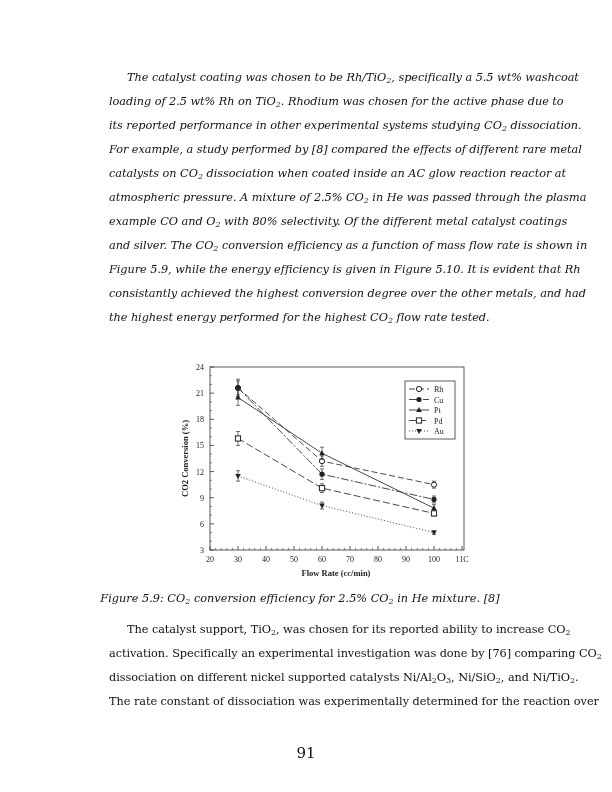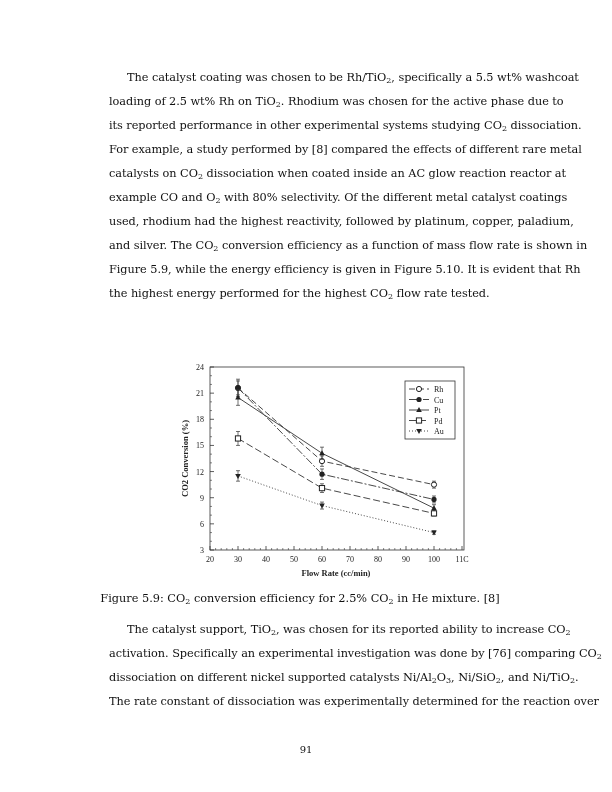--- a/index.html
+++ b/index.html
@@ -5,38 +5,39 @@
   html, body { margin:0; padding:0; background:#ffffff; }
   body { width:612px; height:792px; position:relative; overflow:hidden;
          font-family:"DejaVu Serif", "Liberation Serif", serif; color:#111; }
   .para { position:absolute; left:109px; width:435px; font-size:11.3px; line-height:24px;
           text-align:justify; letter-spacing:-0.05px; }
   .para .line { display:block; height:24px; white-space:nowrap; text-align:justify;
                 text-align-last:justify; }
   .para .line.last { text-align-last:left; }
   .para .line.indent { padding-left:18px; }
   sub { font-size:8px; vertical-align:-2px; line-height:0; }
-  .caption { position:absolute; left:0; width:600px; top:592px; text-align:center; font-size:11.3px; }
-  .pagenum { position:absolute; left:0; width:612px; top:744px; text-align:center; font-size:10px; }
+  .caption { position:absolute; left:0; width:600px; top:592px; text-align:center; font-size:11.3px;font-style:italic; }
+  .pagenum { position:absolute; left:0; width:612px; top:744px; text-align:center; font-size:15px; }
   #chart { position:absolute; left:160px; top:355px; }
   #chart text { font-family:"Liberation Serif", serif; }
 </style>
 </head>
 <body>
 
-<div class="para" style="top:66px;" id="p1">
+<div class="para" style="top:66px;font-style:italic;" id="p1">
     <span class="line indent"><span>The catalyst coating was chosen to be Rh/TiO</span><sub>2</sub><span>, specifically a 5.5 wt% washcoat</span></span>
     <span class="line"><span>loading of 2.5 wt% Rh on TiO</span><sub>2</sub><span>. Rhodium was chosen for the active phase due to</span></span>
     <span class="line"><span>its reported performance in other experimental systems studying CO</span><sub>2</sub><span> dissociation.</span></span>
     <span class="line"><span>For example, a study performed by [8] compared the effects of different rare metal</span></span>
     <span class="line"><span>catalysts on CO</span><sub>2</sub><span> dissociation when coated inside an AC glow reaction reactor at</span></span>
+    <span class="line"><span>atmospheric pressure. A mixture of 2.5% CO</span><sub>2</sub><span> in He was passed through the plasma</span></span>
     <span class="line"><span>example CO and O</span><sub>2</sub><span> with 80% selectivity. Of the different metal catalyst coatings</span></span>
-    <span class="line"><span>used, rhodium had the highest reactivity, followed by platinum, copper, paladium,</span></span>
     <span class="line"><span>and silver. The CO</span><sub>2</sub><span> conversion efficiency as a function of mass flow rate is shown in</span></span>
     <span class="line"><span>Figure 5.9, while the energy efficiency is given in Figure 5.10. It is evident that Rh</span></span>
+    <span class="line"><span>consistantly achieved the highest conversion degree over the other metals, and had</span></span>
     <span class="line last"><span>the highest energy performed for the highest CO</span><sub>2</sub><span> flow rate tested.</span></span>
   </div>
 
 <svg id="chart" width="310" height="232" viewBox="0 0 310 232">
     <rect x="50" y="12" width="254" height="183" fill="none" stroke="#333" stroke-width="0.8"></rect>
     <line x1="50" y1="195" x2="54" y2="195" stroke="#333" stroke-width="0.8"></line>
     <text x="44" y="198" font-size="8" text-anchor="end" fill="#222">3</text>
     <line x1="50" y1="186.28571428571428" x2="52" y2="186.28571428571428" stroke="#333" stroke-width="0.6"></line>
     <line x1="50" y1="177.57142857142858" x2="52" y2="177.57142857142858" stroke="#333" stroke-width="0.6"></line>
     <line x1="50" y1="168.85714285714286" x2="54" y2="168.85714285714286" stroke="#333" stroke-width="0.8"></line>

